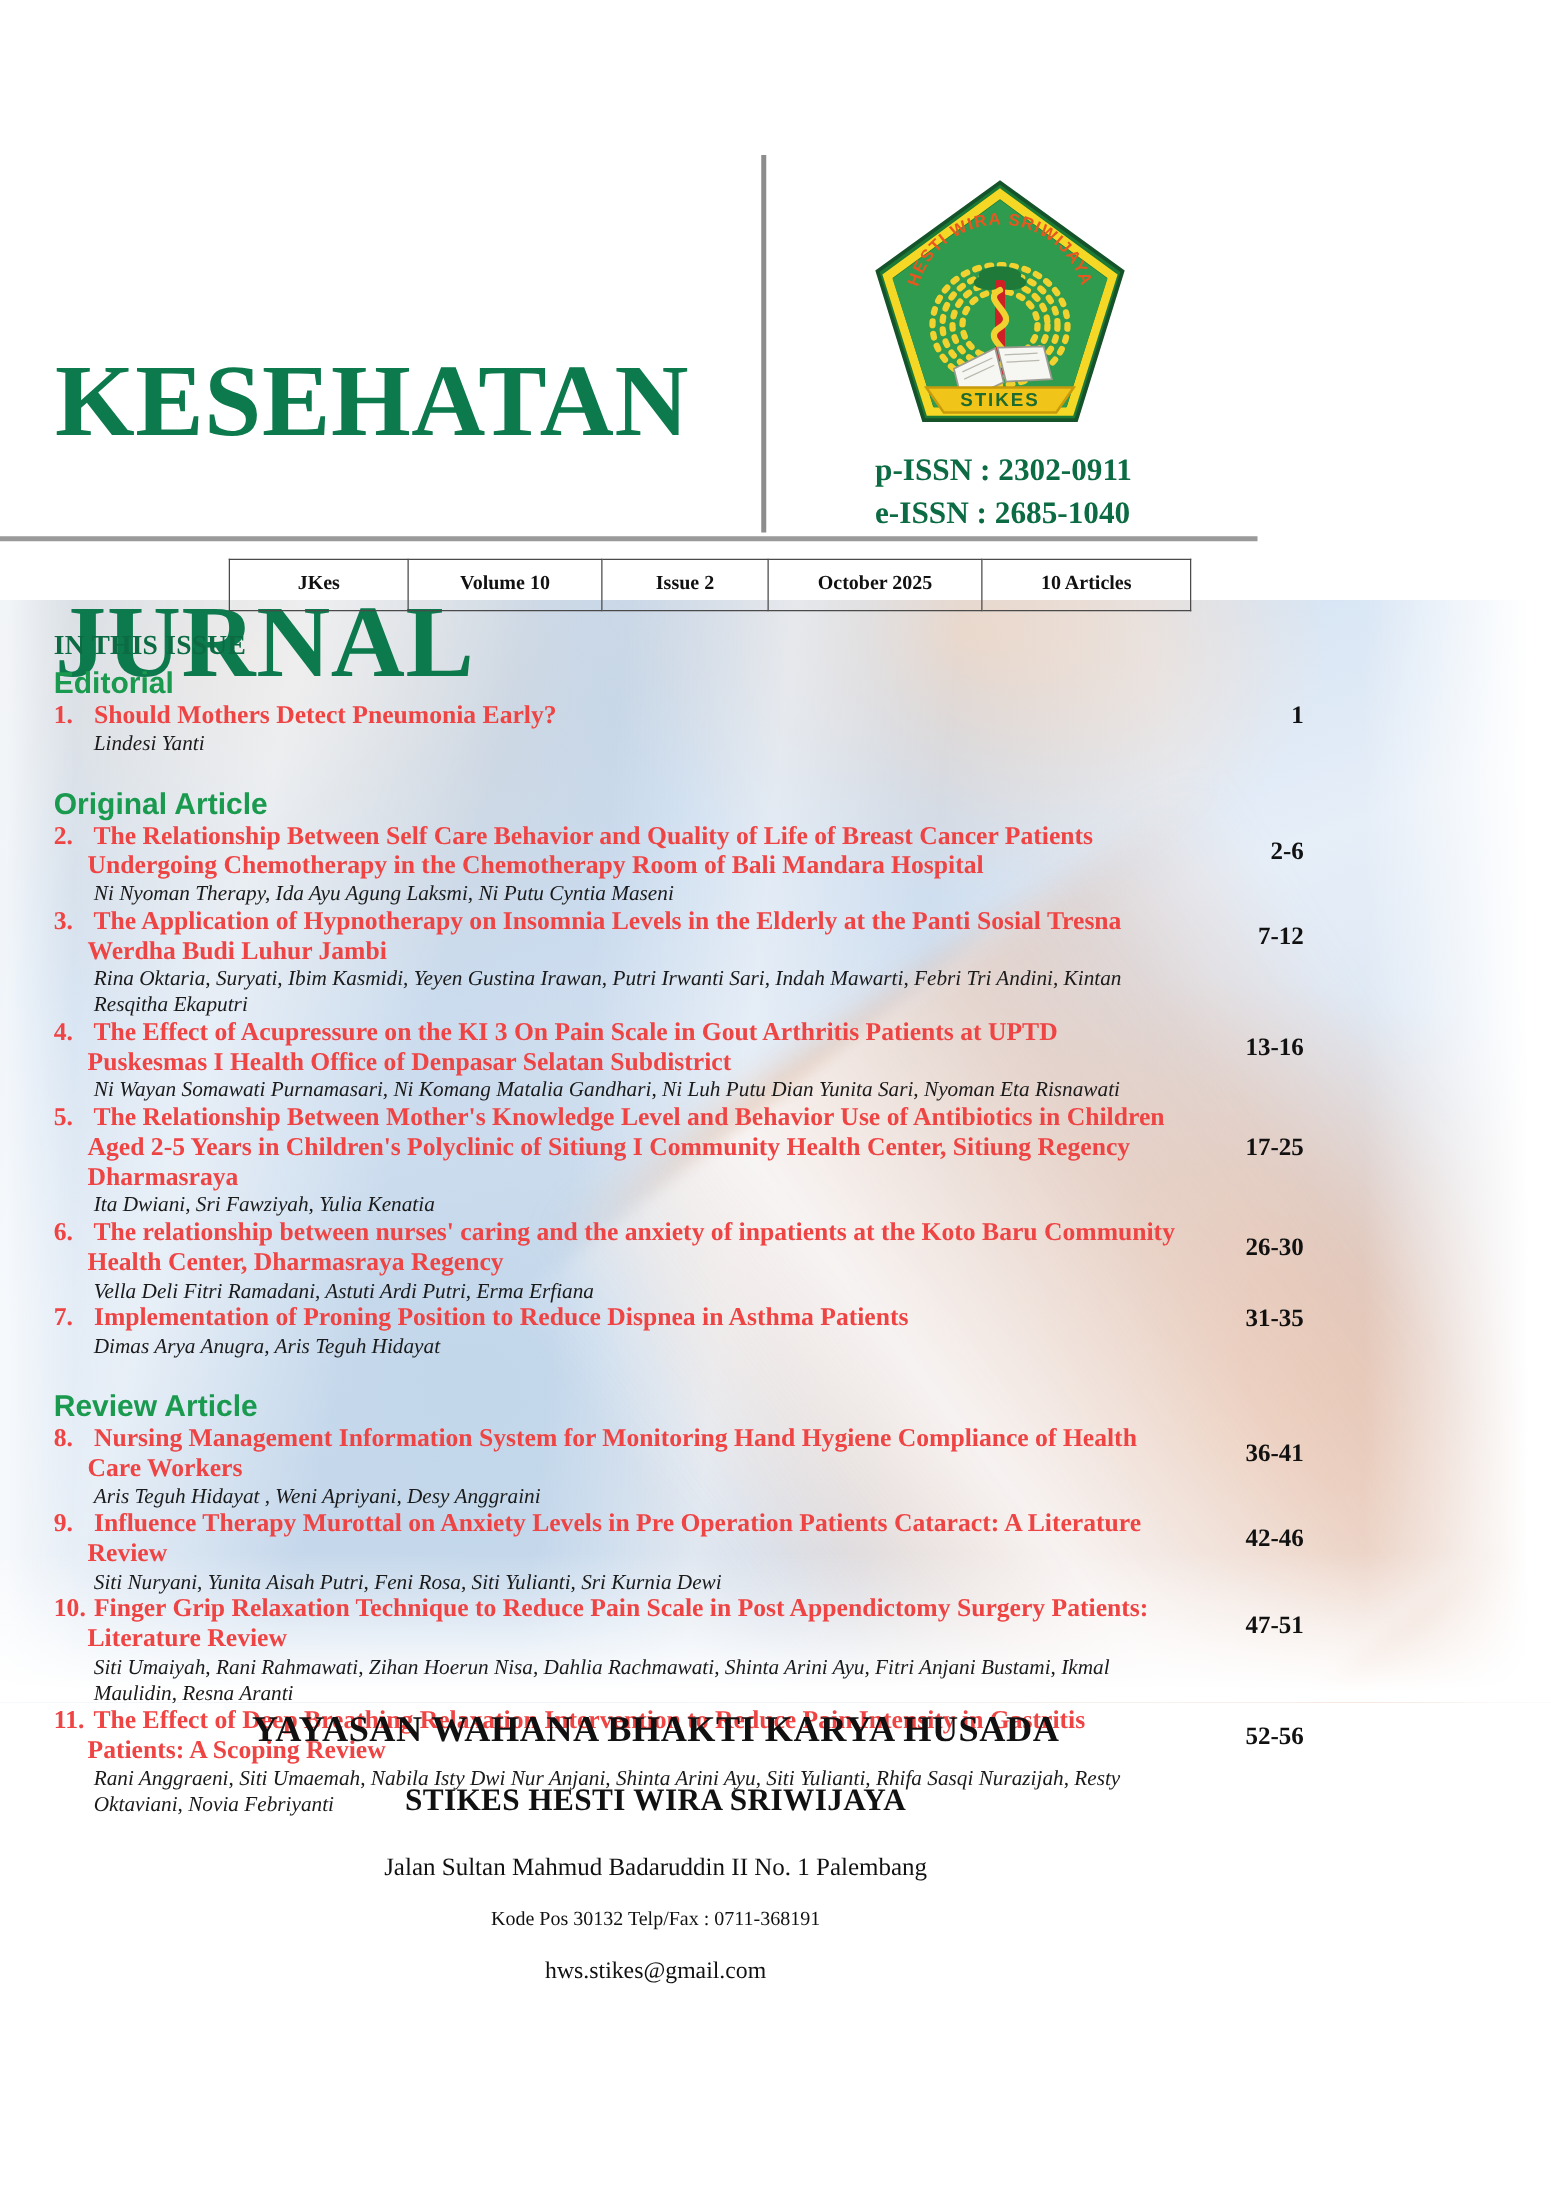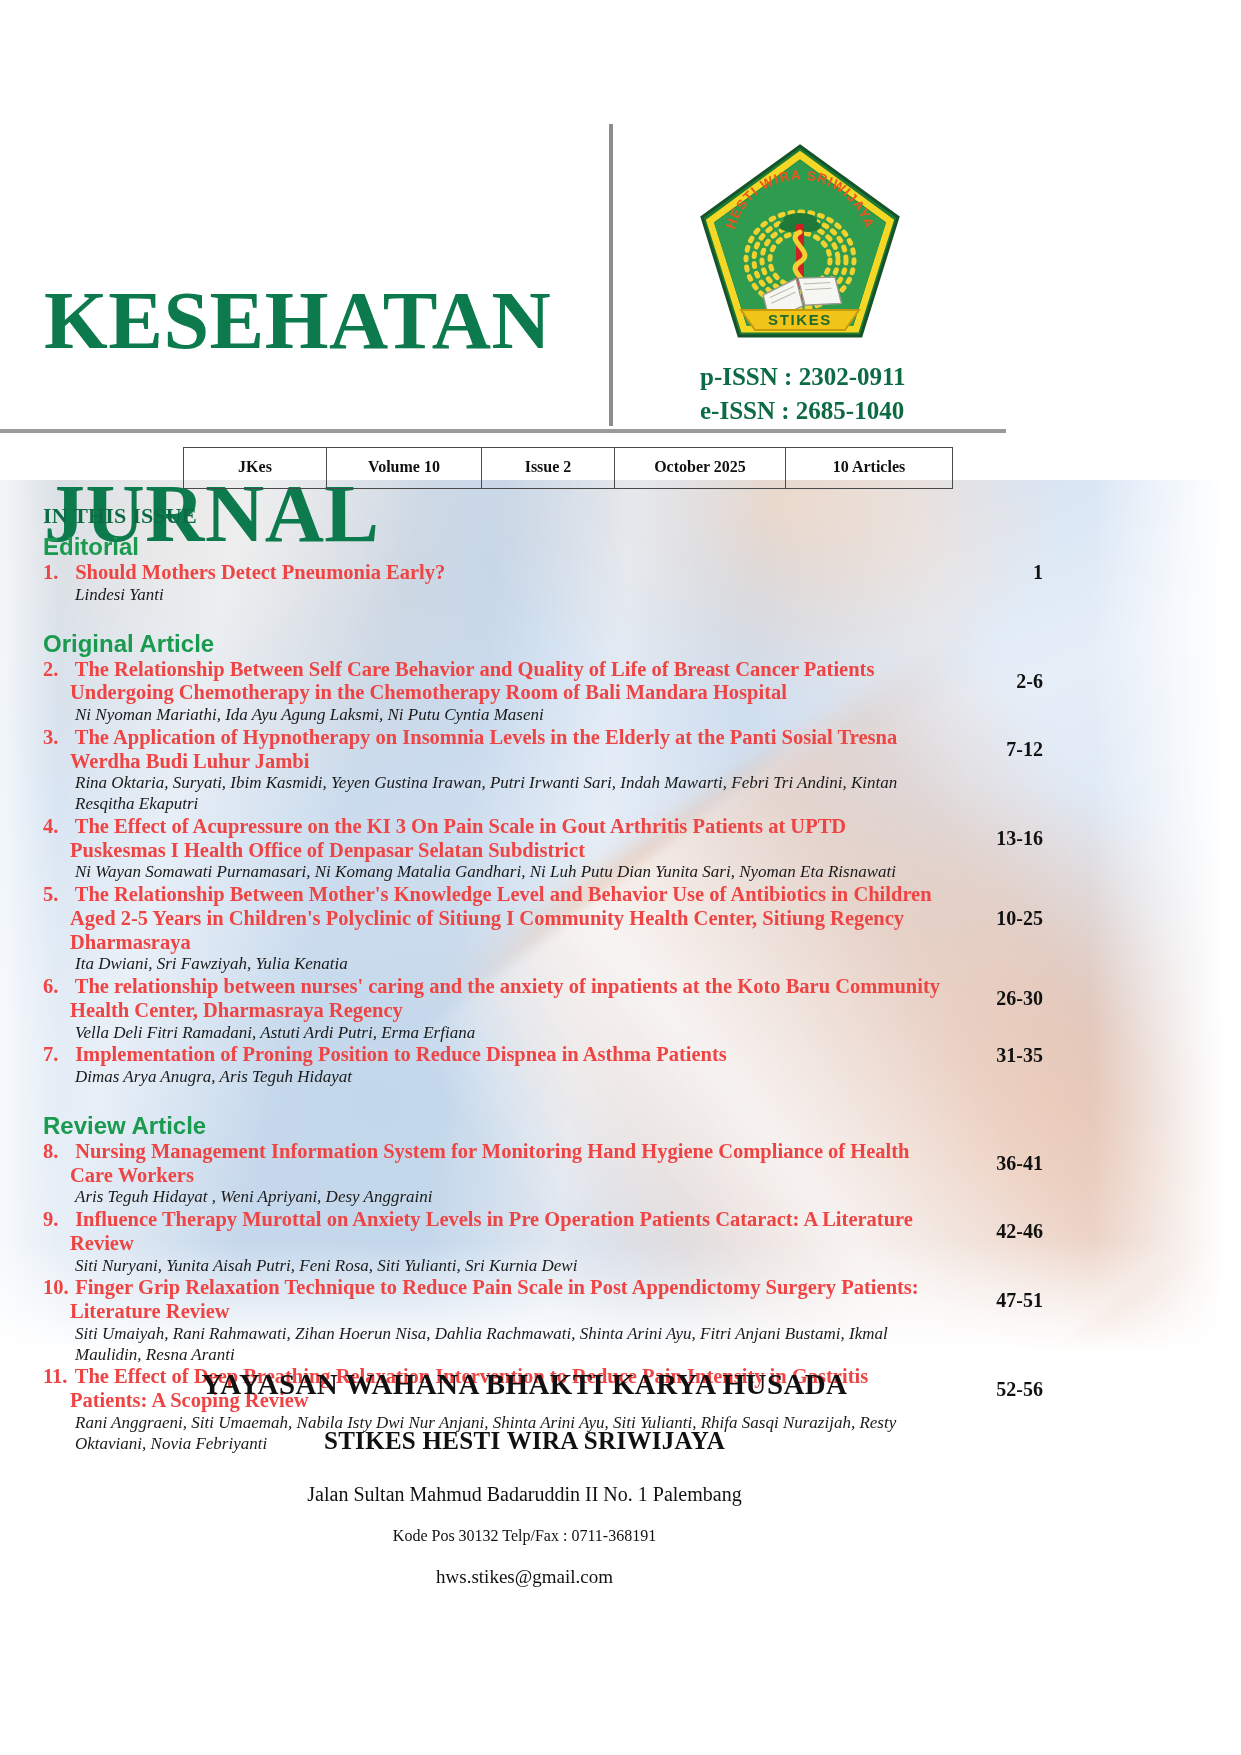--- a/index.html
+++ b/index.html
@@ -390,40 +390,40 @@
           </div>
           <div class="entry-authors">Lindesi Yanti</div>
         </div>
         <div class="spacer-sm"></div>
         <div class="section-head">Original Article</div>
         <div class="entry">
           <div class="entry-row">
             <div class="entry-title indent"><span class="num">2.</span> <span class="body">The Relationship Between Self Care Behavior and Quality of Life of Breast Cancer Patients Undergoing Chemotherapy in the Chemotherapy Room of Bali Mandara Hospital</span></div>
             <div class="entry-pages mid">2-6</div>
           </div>
-          <div class="entry-authors">Ni Nyoman Mariathi, Ida Ayu Agung Laksmi, Ni Putu Cyntia Maseni</div>
+          <div class="entry-authors">Ni Nyoman Therapy, Ida Ayu Agung Laksmi, Ni Putu Cyntia Maseni</div>
         </div>
         <div class="entry">
           <div class="entry-row">
             <div class="entry-title indent"><span class="num">3.</span> <span class="body">The Application of Hypnotherapy on Insomnia Levels in the Elderly at the Panti Sosial Tresna Werdha Budi Luhur Jambi</span></div>
             <div class="entry-pages mid">7-12</div>
           </div>
           <div class="entry-authors">Rina Oktaria, Suryati, Ibim Kasmidi, Yeyen Gustina Irawan, Putri Irwanti Sari, Indah Mawarti, Febri Tri Andini, Kintan Resqitha Ekaputri</div>
         </div>
         <div class="entry">
           <div class="entry-row">
             <div class="entry-title indent"><span class="num">4.</span> <span class="body">The Effect of Acupressure on the KI 3 On Pain Scale in Gout Arthritis Patients at UPTD Puskesmas I Health Office of Denpasar Selatan Subdistrict</span></div>
             <div class="entry-pages mid">13-16</div>
           </div>
           <div class="entry-authors">Ni Wayan Somawati Purnamasari, Ni Komang Matalia Gandhari, Ni Luh Putu Dian Yunita Sari, Nyoman Eta Risnawati</div>
         </div>
         <div class="entry">
           <div class="entry-row">
             <div class="entry-title indent"><span class="num">5.</span> <span class="body">The Relationship Between Mother's Knowledge Level and Behavior Use of Antibiotics in Children Aged 2-5 Years in Children's Polyclinic of Sitiung I Community Health Center, Sitiung Regency Dharmasraya</span></div>
-            <div class="entry-pages mid">10-25</div>
+            <div class="entry-pages mid">17-25</div>
           </div>
           <div class="entry-authors">Ita Dwiani, Sri Fawziyah, Yulia Kenatia</div>
         </div>
         <div class="entry">
           <div class="entry-row">
             <div class="entry-title indent"><span class="num">6.</span> <span class="body">The relationship between nurses' caring and the anxiety of inpatients at the Koto Baru Community Health Center, Dharmasraya Regency</span></div>
             <div class="entry-pages mid">26-30</div>
           </div>
           <div class="entry-authors">Vella Deli Fitri Ramadani, Astuti Ardi Putri, Erma Erfiana</div>
         </div>

